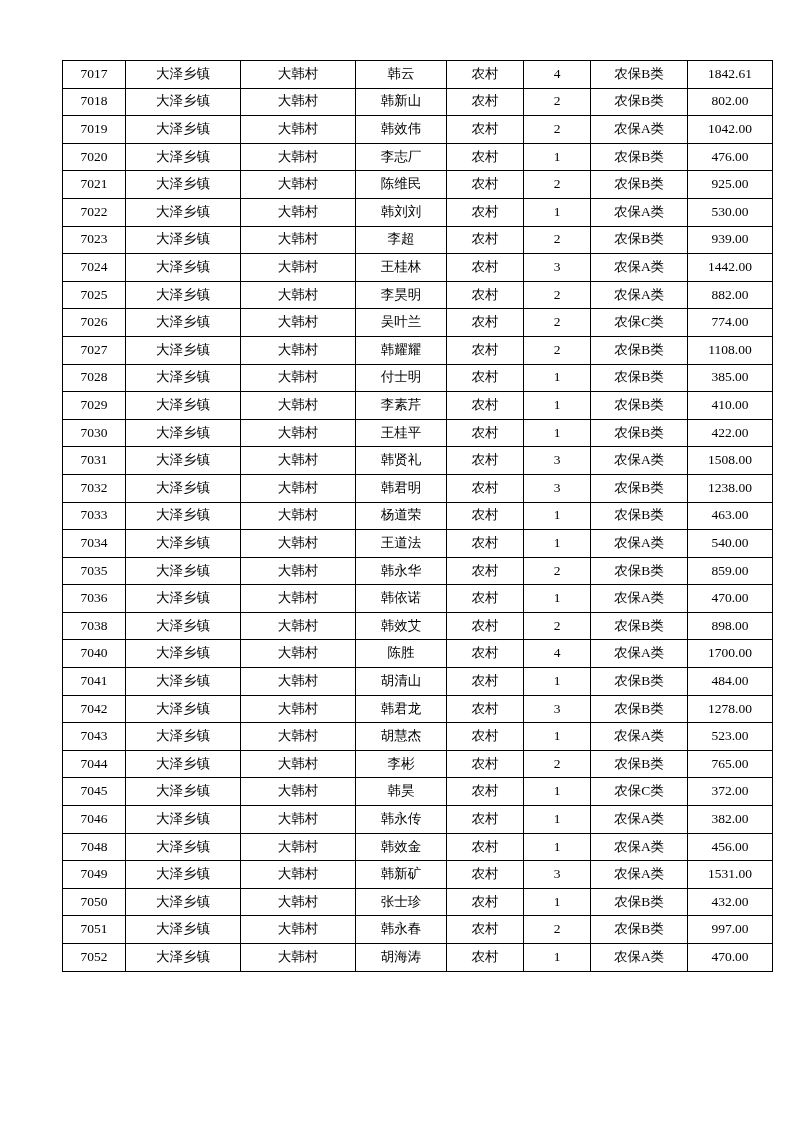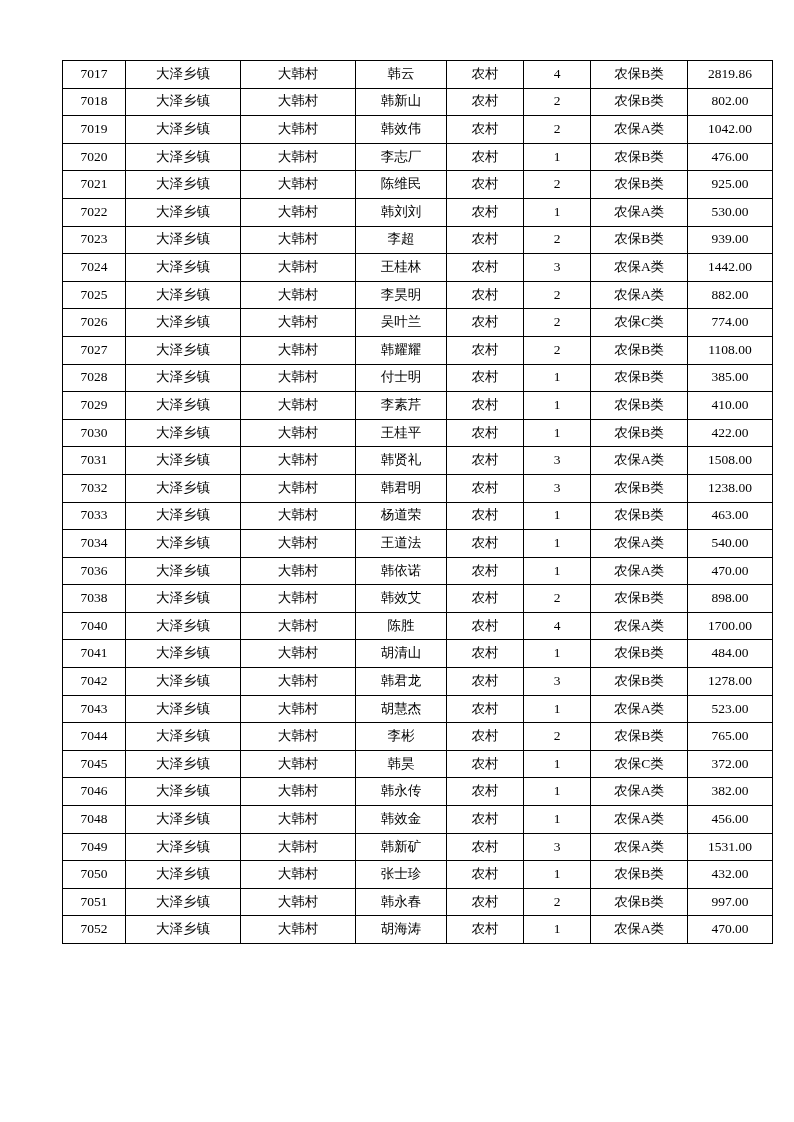--- a/index.html
+++ b/index.html
@@ -51,21 +51,21 @@
   <table class="data-table">
     <tbody>
         <tr>
           <td class="c-id">7017</td>
           <td class="c-town">大泽乡镇</td>
           <td class="c-village">大韩村</td>
           <td class="c-name">韩云</td>
           <td class="c-type">农村</td>
           <td class="c-count">4</td>
           <td class="c-class">农保B类</td>
-          <td class="c-amount">2819.86</td>
+          <td class="c-amount">1842.61</td>
         </tr>
         <tr>
           <td class="c-id">7018</td>
           <td class="c-town">大泽乡镇</td>
           <td class="c-village">大韩村</td>
           <td class="c-name">韩新山</td>
           <td class="c-type">农村</td>
           <td class="c-count">2</td>
           <td class="c-class">农保B类</td>
           <td class="c-amount">802.00</td>
@@ -222,20 +222,30 @@
         </tr>
         <tr>
           <td class="c-id">7034</td>
           <td class="c-town">大泽乡镇</td>
           <td class="c-village">大韩村</td>
           <td class="c-name">王道法</td>
           <td class="c-type">农村</td>
           <td class="c-count">1</td>
           <td class="c-class">农保A类</td>
           <td class="c-amount">540.00</td>
+        </tr>
+        <tr>
+          <td class="c-id">7035</td>
+          <td class="c-town">大泽乡镇</td>
+          <td class="c-village">大韩村</td>
+          <td class="c-name">韩永华</td>
+          <td class="c-type">农村</td>
+          <td class="c-count">2</td>
+          <td class="c-class">农保B类</td>
+          <td class="c-amount">859.00</td>
         </tr>
         <tr>
           <td class="c-id">7036</td>
           <td class="c-town">大泽乡镇</td>
           <td class="c-village">大韩村</td>
           <td class="c-name">韩依诺</td>
           <td class="c-type">农村</td>
           <td class="c-count">1</td>
           <td class="c-class">农保A类</td>
           <td class="c-amount">470.00</td>

